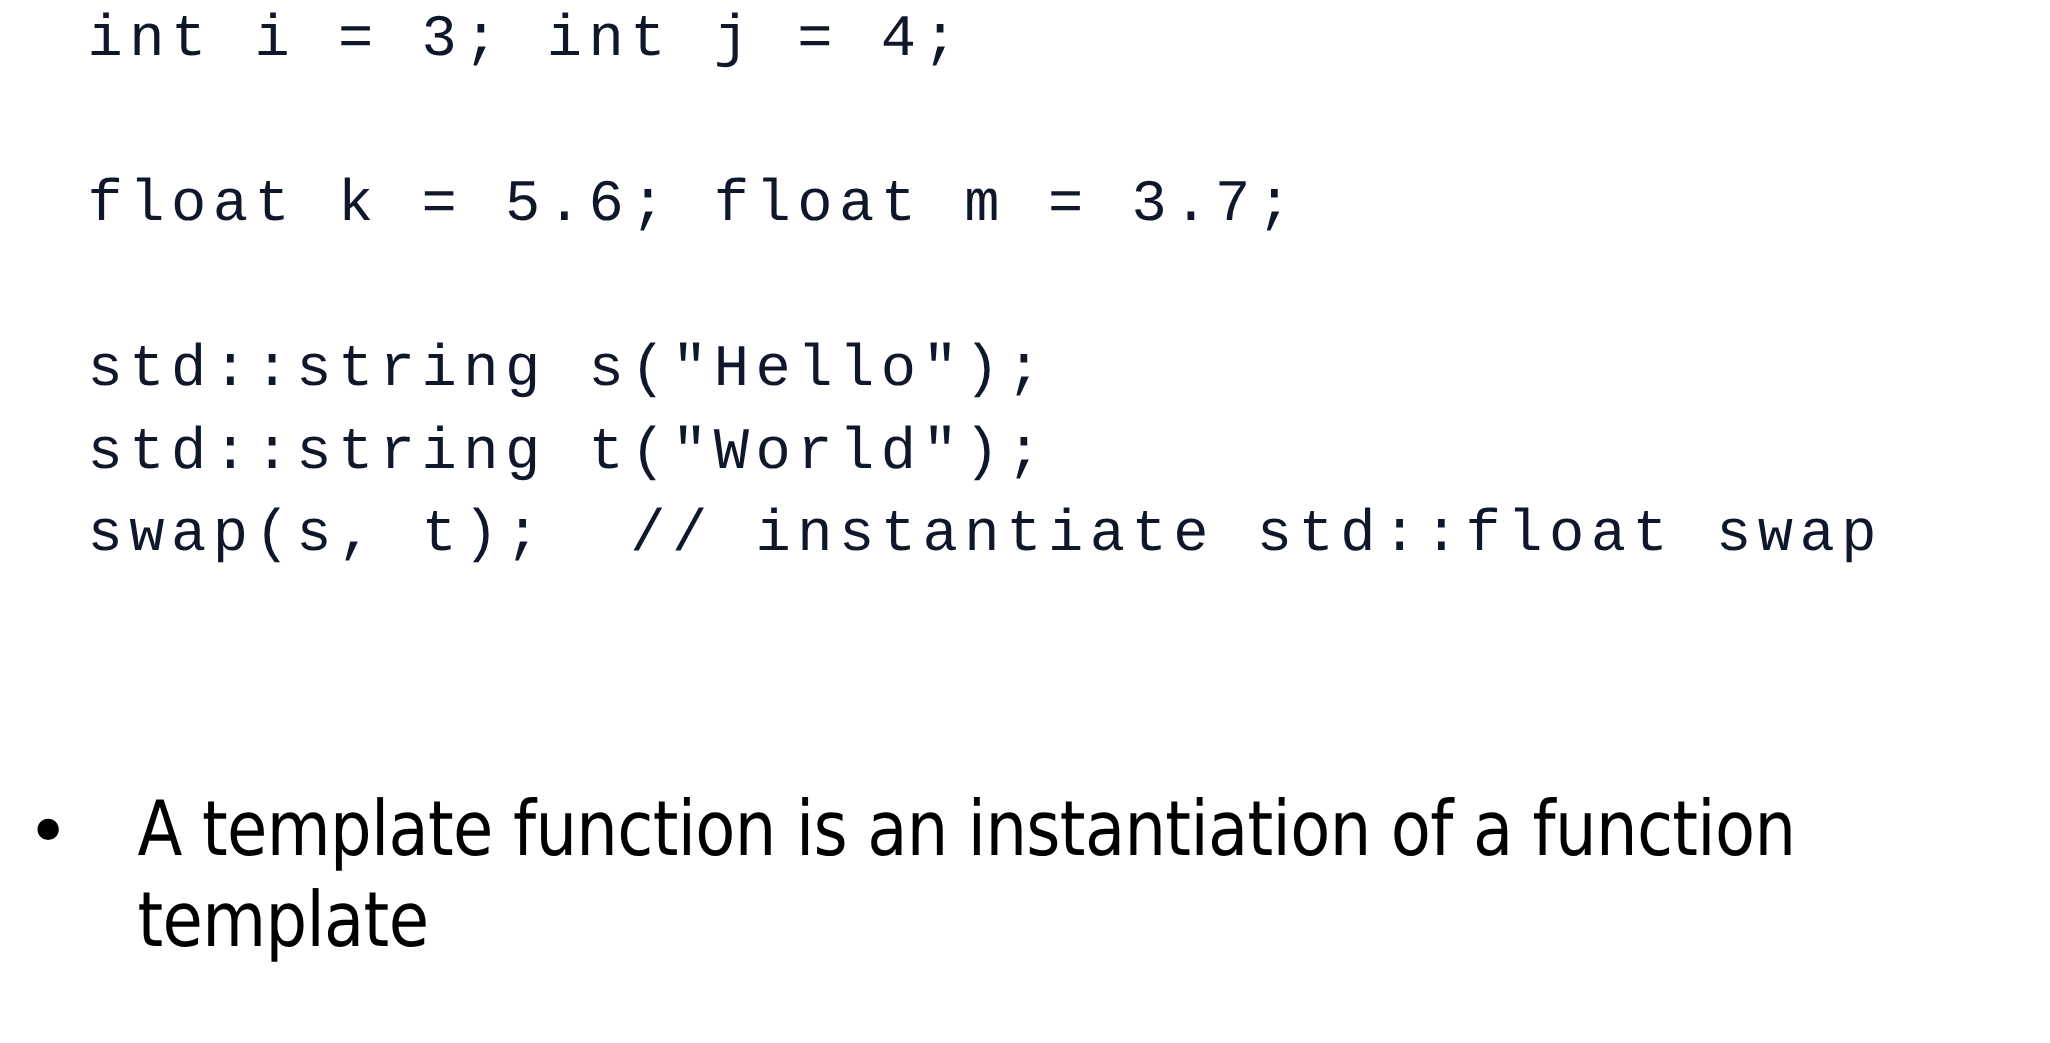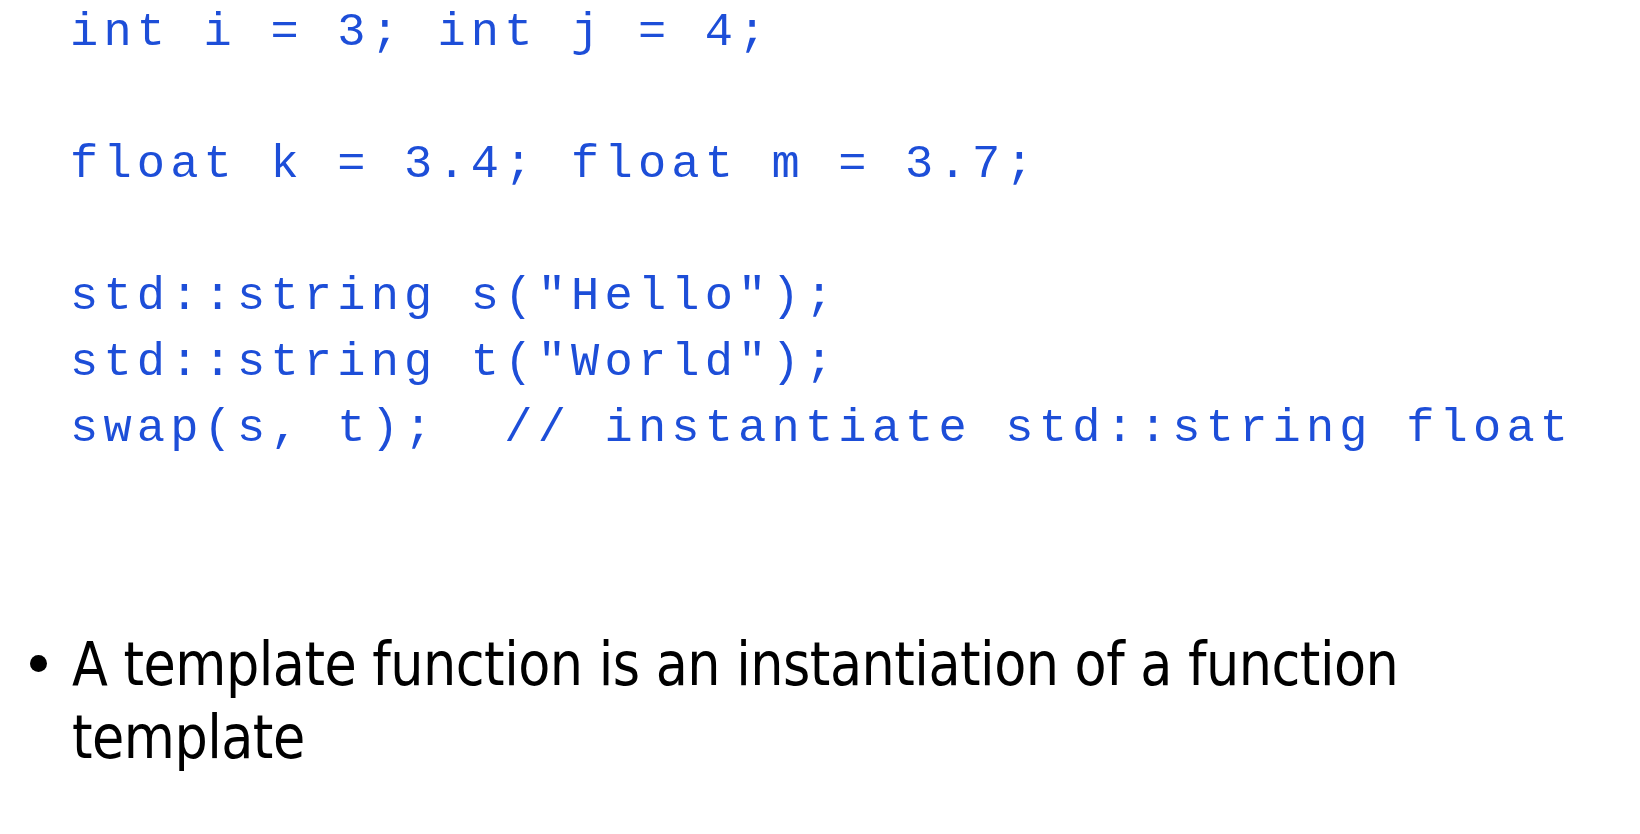--- a/index.html
+++ b/index.html
@@ -28,42 +28,42 @@
     left: 0;
     top: 0;
     width: 1640px;
   }
 
   .code-line {
     font-family: "Liberation Mono", "DejaVu Sans Mono", monospace;
     font-size: 47px;
     line-height: 66px;
     letter-spacing: 5.2px;
-    color: #1d4ed8;
+    color: #0f172a;
     white-space: pre;
     padding-left: 70px;
     height: 66px;
     font-weight: 400;
   }
 
   .code-line.blank {
     height: 66px;
   }
 
   
   .bullet-list {
     position: absolute;
     left: 0;
     top: 627px;
     width: 1640px;
   }
 
   .bullet-item {
     position: relative;
-    padding-left: 72px;
+    padding-left: 110px;
     padding-right: 30px;
   }
 
   .bullet-marker {
     position: absolute;
     left: 30px;
     top: 28px;
     width: 17px;
     height: 17px;
     background: #000000;
@@ -83,25 +83,25 @@
   }
 </style>
 </head>
 <body>
 
 <div class="slide">
 
   <div class="code-block">
     <div class="code-line">int i = 3; int j = 4;</div>
     <div class="code-line blank"></div>
-    <div class="code-line">float k = 3.4; float m = 3.7;</div>
+    <div class="code-line">float k = 5.6; float m = 3.7;</div>
     <div class="code-line blank"></div>
     <div class="code-line">std::string s("Hello");</div>
     <div class="code-line">std::string t("World");</div>
-    <div class="code-line">swap(s, t);  // instantiate std::string float</div>
+    <div class="code-line">swap(s, t);  // instantiate std::float swap</div>
   </div>
 
   <div class="bullet-list">
     <div class="bullet-item">
       <span class="bullet-marker"></span>
       <div class="bullet-text">A template function is an instantiation of a function template</div>
     </div>
   </div>
 
 </div>

